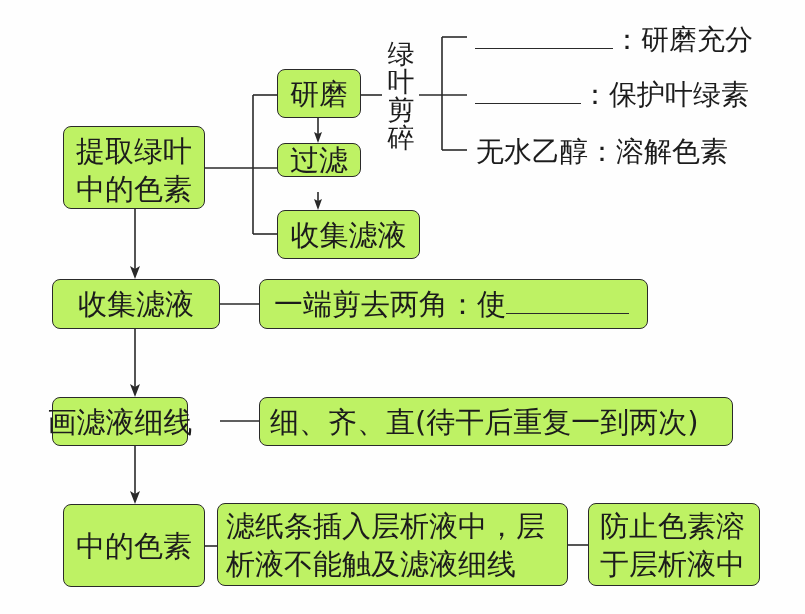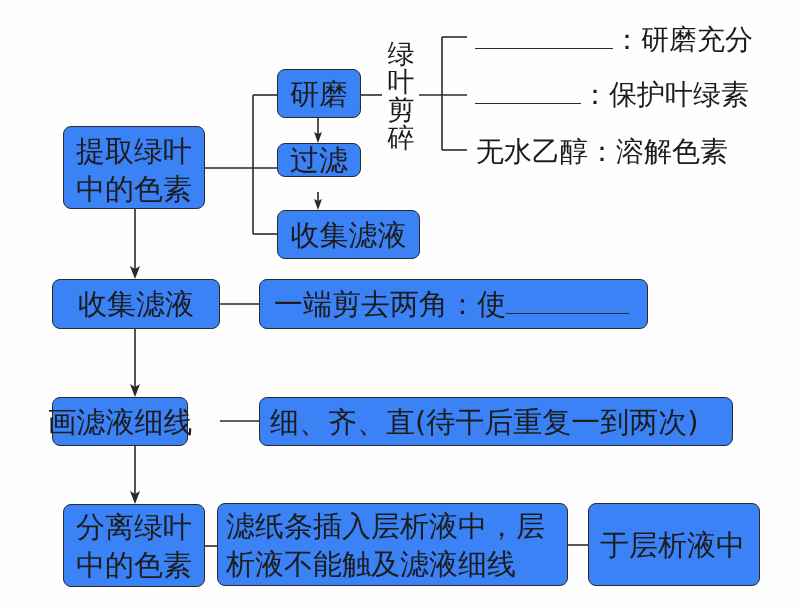--- a/index.html
+++ b/index.html
@@ -4,21 +4,21 @@
   <style>
     html, body { margin: 0; padding: 0; }
     body {
       width: 805px; height: 614px; position: relative; overflow: hidden;
       background: #fefefe; color: #1c1c1c;
       font-family: "DejaVu Sans", sans-serif;
     }
     .box {
       position: absolute; box-sizing: border-box;
       border: 1.6px solid #2a2a2a; border-radius: 8px;
-      background: #3b82f6;
+      background: #bef264;
       display: flex; flex-direction: column; justify-content: center;
       font-size: 29px; white-space: nowrap;
     }
     .box.center { align-items: center; }
     .box.left { align-items: flex-start; }
     .line { display: block; line-height: 38px; height: 38px; }
     .single { line-height: 40px; }
     .blank {
       display: inline-block; border-bottom: 1.6px solid #2a2a2a;
       height: 1px; vertical-align: baseline;
@@ -106,22 +106,22 @@
 </div>
 
 <div class="box center" style="left:52px; top:397px; width:136px; height:49px;">
   <span class="single">画滤液细线</span>
 </div>
 <div class="box left" style="left:259px; top:397px; width:474px; height:49px; padding-left:10px;">
   <span class="single">细、齐、直(待干后重复一到两次)</span>
 </div>
 
 <div class="box center" style="left:63px; top:504px; width:142px; height:83px;">
-  <span class="line">分离绿叶</span>
   <span class="line">中的色素</span>
 </div>
 <div class="box left" style="left:217px; top:503px; width:351px; height:83px; padding-left:8px;">
   <span class="line">滤纸条插入层析液中，层</span>
   <span class="line">析液不能触及滤液细线</span>
 </div>
 <div class="box left" style="left:588px; top:503px; width:172px; height:83px; padding-left:11px;">
+  <span class="line">防止色素溶</span>
   <span class="line">于层析液中</span>
 </div>
 
 </body></html>

